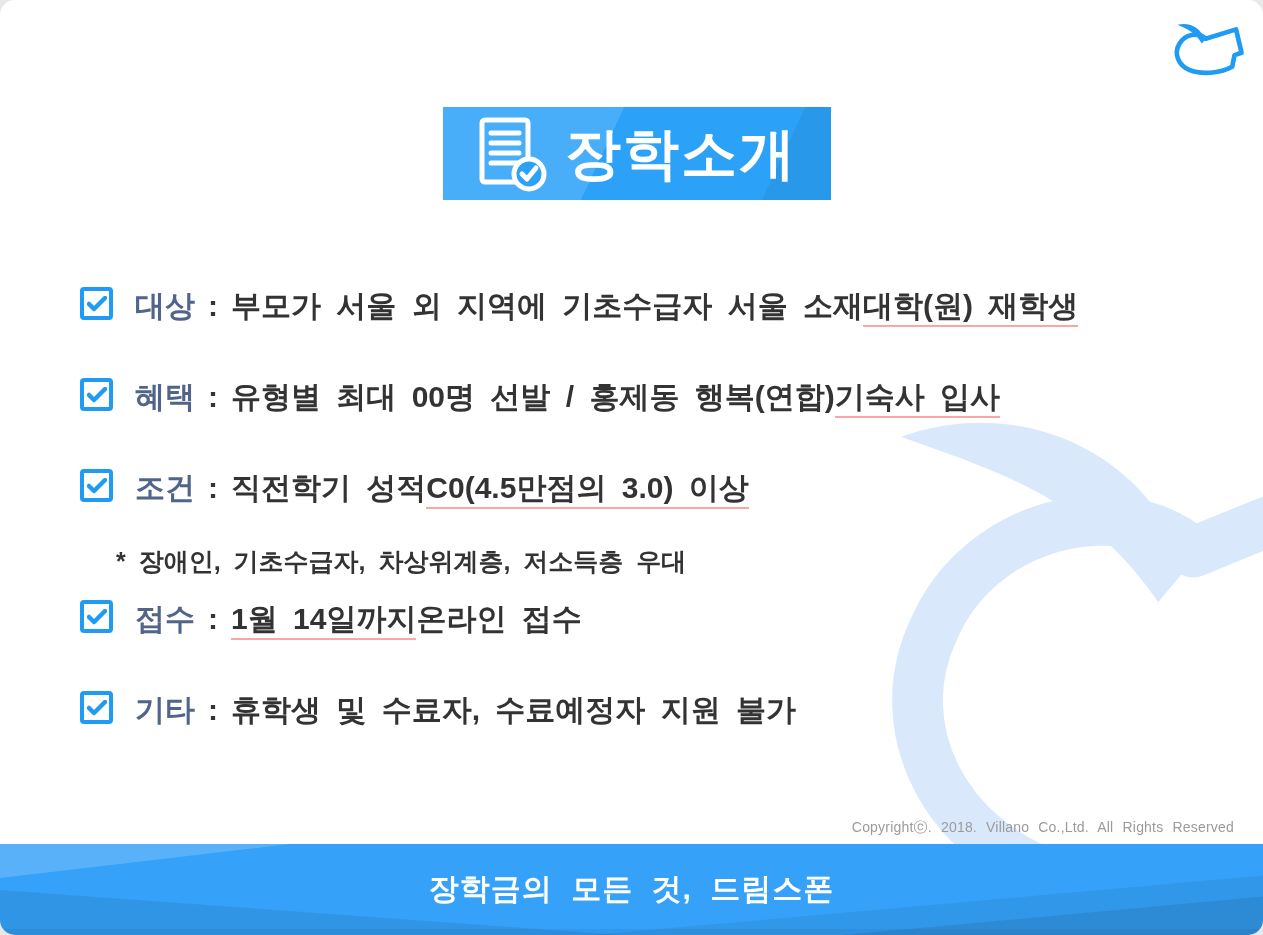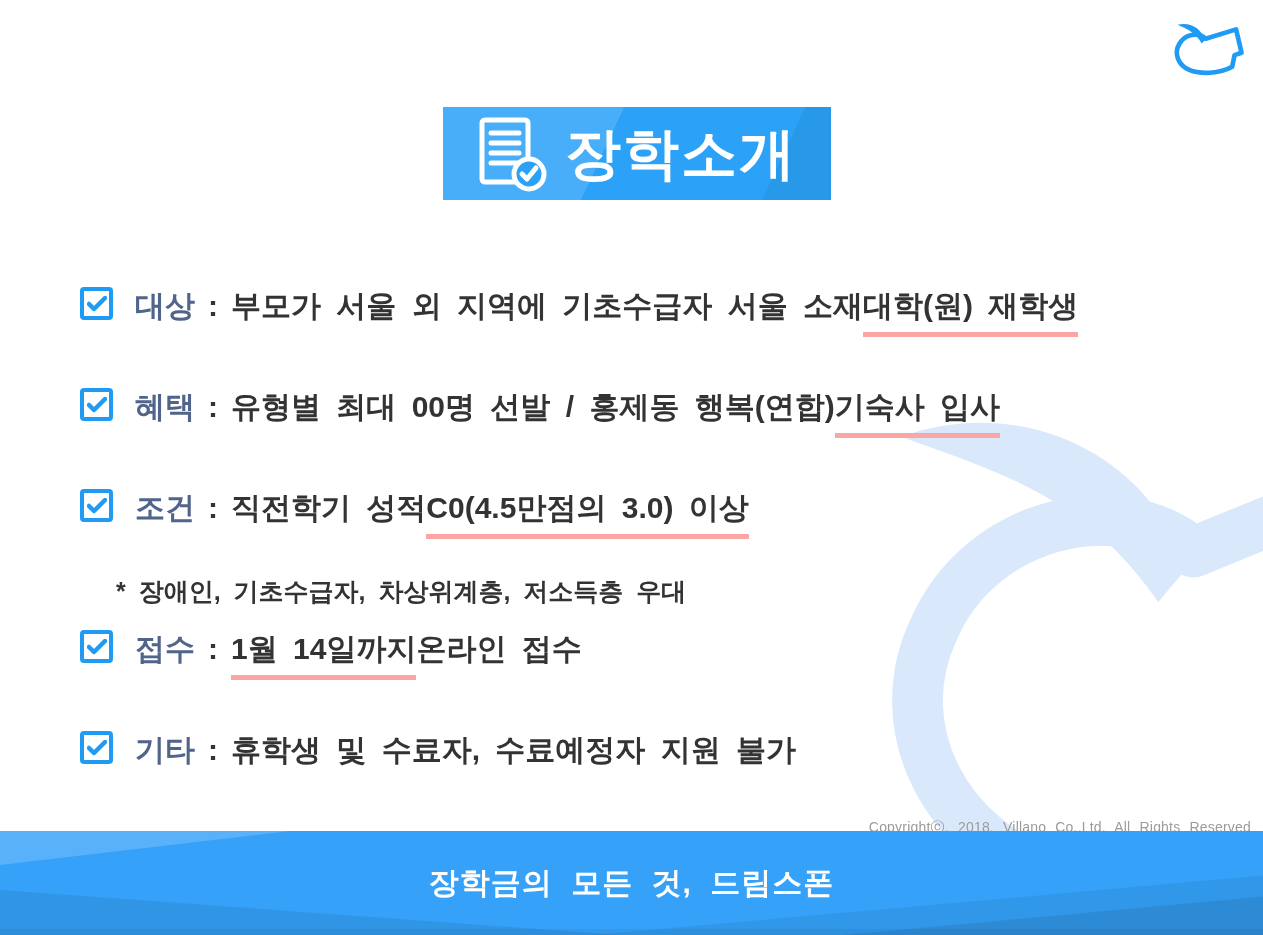--- a/index.html
+++ b/index.html
@@ -1,18 +1,18 @@
 <!DOCTYPE html>
 <html><head>
 <meta charset="utf-8">
 <style>
   html,body{margin:0;padding:0;background:#e8e8e8;}
   .slide{
     position:relative;width:1263px;height:935px;background:#ffffff;
-    overflow:hidden;font-family:"Liberation Sans",sans-serif;
+    overflow:hidden;font-family:"Liberation Sans",sans-serif;border-radius:15px;
   }
   
   .logo-top{position:absolute;top:20px;right:16px;width:78px;height:64px;z-index:3;}
   
   .watermark{position:absolute;left:838px;top:378px;width:780px;height:610px;
     transform:rotate(-5deg);z-index:0;}
   
   .banner{position:absolute;top:107px;left:443px;width:388px;height:93px;
     background:#2ba1f8;display:flex;align-items:center;justify-content:center;
     gap:14px;overflow:hidden;z-index:2;}
@@ -27,28 +27,28 @@
   .content{position:absolute;left:80px;top:287px;z-index:2;width:1140px;}
   .row{display:flex;margin-bottom:51px;
     font-size:30px;font-weight:700;color:#333333;line-height:37px;
     word-spacing:7px;white-space:nowrap;}
   .row--tight{margin-bottom:38px;}
   .checkbox{flex:0 0 auto;width:33px;height:33px;box-sizing:border-box;
     border:4px solid #1f9bf4;border-radius:4px;background:#ffffff;
     display:flex;align-items:center;justify-content:center;margin-right:22px;}
   .row-label{color:#51658b;}
   .colon{margin:0 13px;color:#333333;}
-  .u{border-bottom:5px solid #fca5a5;padding-bottom:8px;}
+  .u{border-bottom:2px solid #fca5a5;padding-bottom:1px;}
   .note{font-size:25px;font-weight:700;color:#333333;line-height:29px;
     margin:0 0 24px 36px;word-spacing:6px;white-space:nowrap;}
   
-  .copyright{position:absolute;top:819px;right:12px;z-index:2;
+  .copyright{position:absolute;top:819px;right:29px;z-index:2;
     font-size:14px;color:#9b9b9b;word-spacing:5px;letter-spacing:.2px;}
   
-  .footer{position:absolute;left:0;bottom:0;width:1263px;height:104px;
+  .footer{position:absolute;left:0;bottom:0;width:1263px;height:91px;
     background:#35a1f8;overflow:hidden;display:flex;align-items:center;
     justify-content:center;z-index:2;text-align:right;}
   .f-light{position:absolute;top:0;left:0;width:290px;height:34px;
     background:rgba(255,255,255,.18);clip-path:polygon(0 0,100% 0,0 100%);}
   .f-darkleft{position:absolute;bottom:0;left:0;width:620px;height:60px;
     background:rgba(0,0,0,.07);clip-path:polygon(0 25%,100% 100%,0 100%);}
   .f-darkright1{position:absolute;bottom:0;right:0;width:670px;height:70px;
     background:rgba(0,0,0,.06);clip-path:polygon(100% 15%,100% 100%,0 100%);}
   .f-darkright2{position:absolute;bottom:0;right:0;width:420px;height:55px;
     background:rgba(0,0,0,.08);clip-path:polygon(100% 30%,100% 100%,0 100%);}

